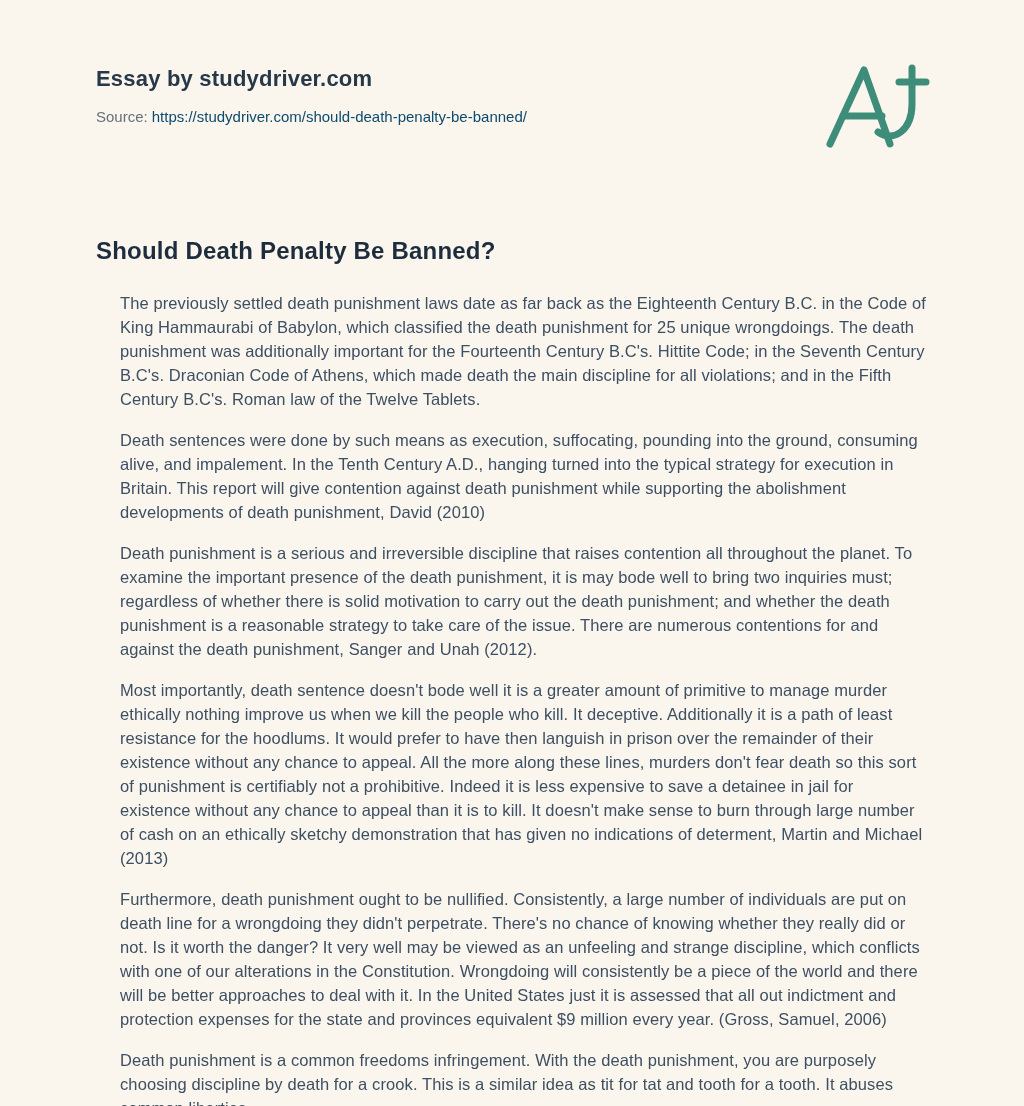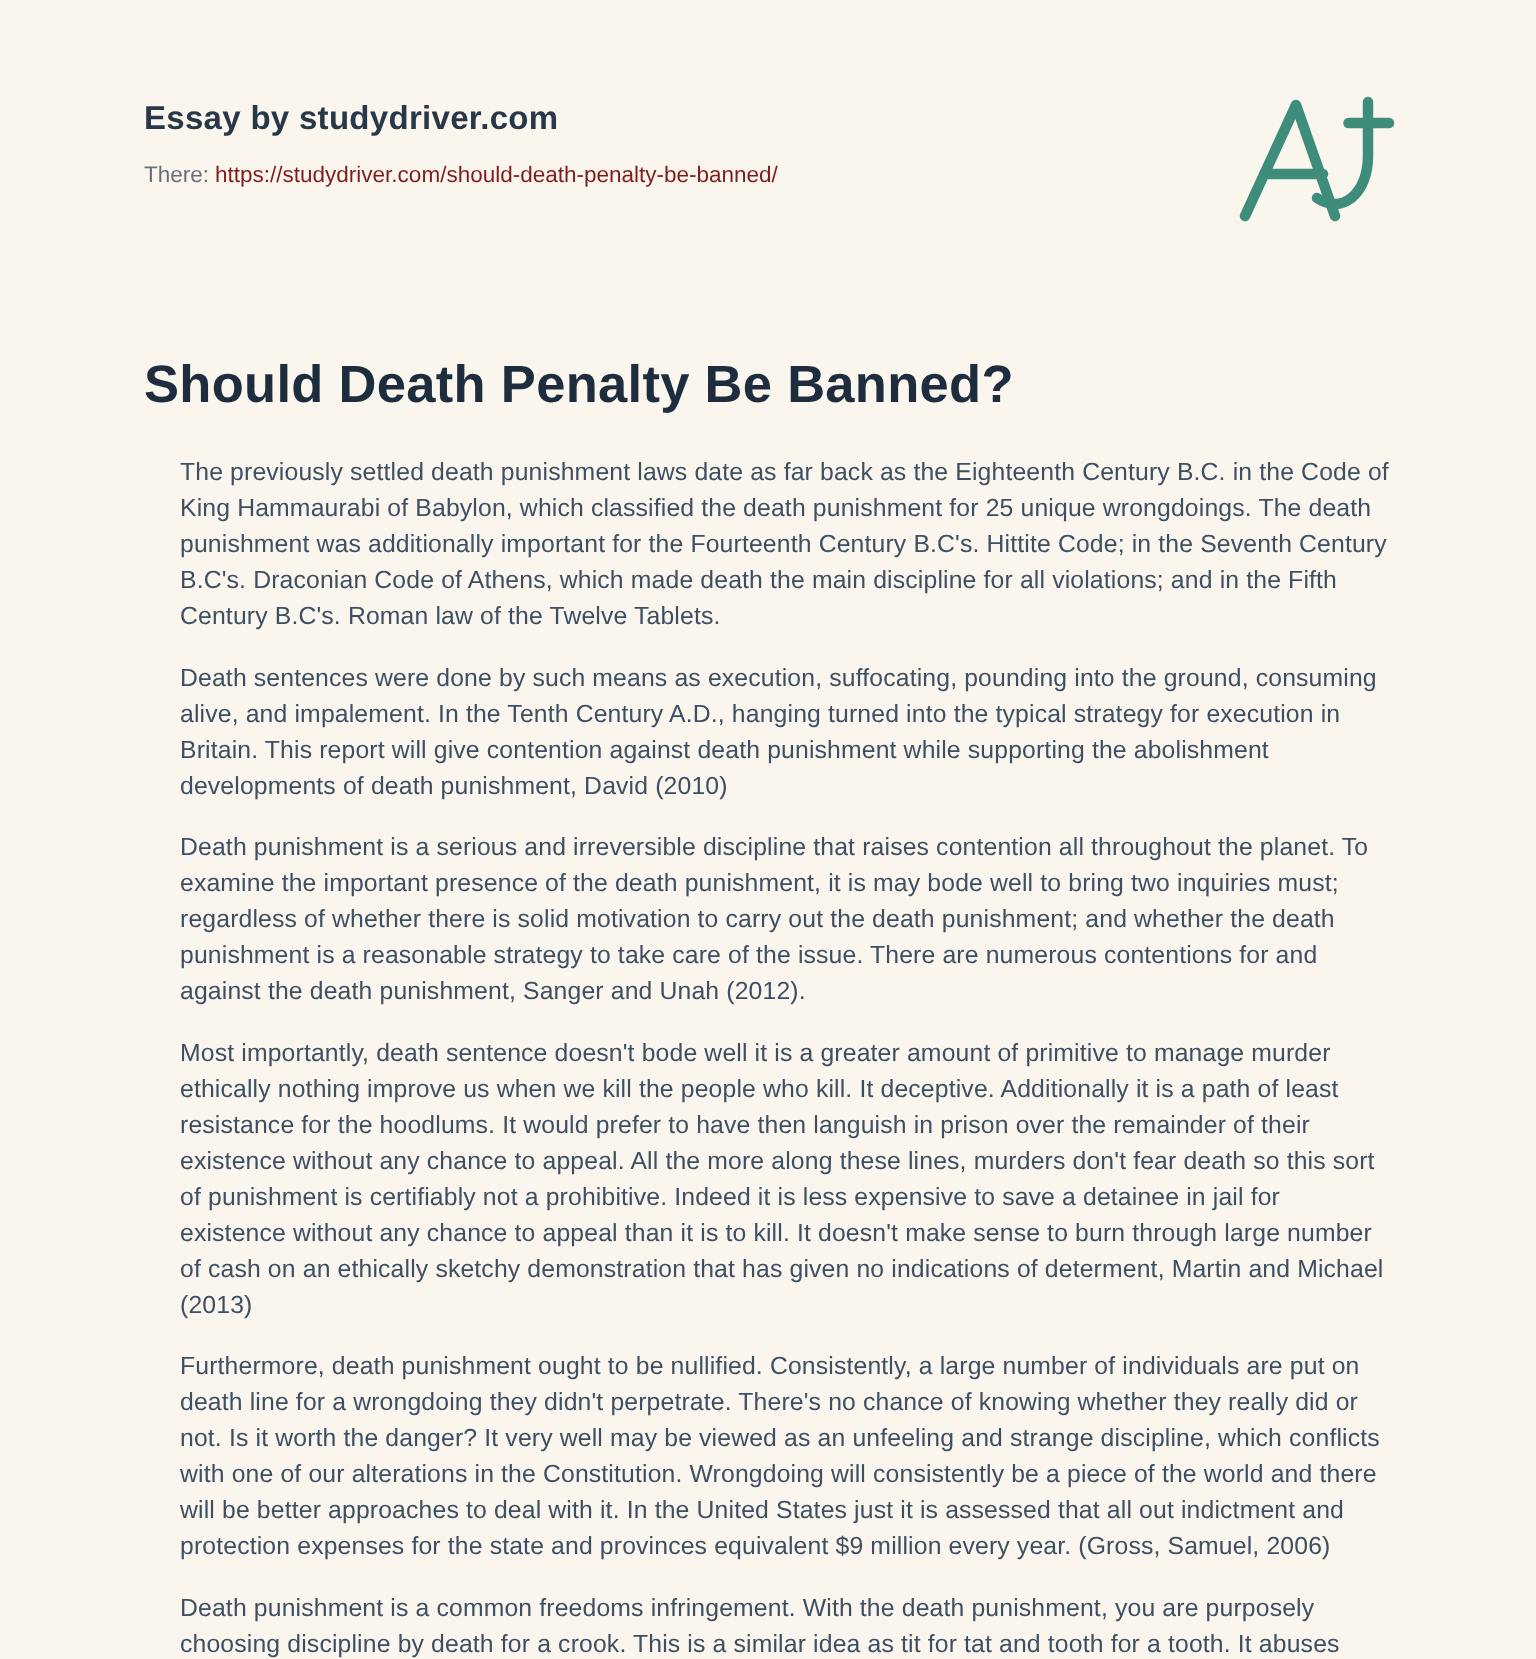--- a/index.html
+++ b/index.html
@@ -35,39 +35,39 @@
     letter-spacing: 0.2px;
   }
 
   .source-line {
     margin-top: 16px;
     font-size: 15px;
     color: #66707b;
   }
 
   .source-url {
-    color: #7f1d1d;
+    color: #0c4a6e;
     text-decoration: none;
     margin-left: 4px;
   }
 
   .logo {
     position: absolute;
     top: -8px;
     right: -4px;
     width: 110px;
     height: 95px;
   }
 
   .article {
     margin-top: 112px;
   }
 
   .title {
-    font-size: 35px;
+    font-size: 24px;
     font-weight: 600;
     color: #1d2d3e;
     letter-spacing: 0.2px;
   }
 
   .article-body {
     margin-top: 26px;
   }
 
   .para {
@@ -81,21 +81,21 @@
 </style>
 </head>
 <body>
 
 <div class="page">
 
   <header class="page-header">
     <div class="header-text">
       <h2 class="byline">Essay by studydriver.com</h2>
       <p class="source-line">
-        <span class="source-label">There:</span><a class="source-url" href="#">https://studydriver.com/should-death-penalty-be-banned/</a>
+        <span class="source-label">Source:</span><a class="source-url" href="#">https://studydriver.com/should-death-penalty-be-banned/</a>
       </p>
     </div>
 
     <div class="logo">
       <svg viewBox="0 0 110 95" width="110" height="95" aria-hidden="true">
         <g fill="none" stroke="#3e8d7a" stroke-width="7" stroke-linecap="round" stroke-linejoin="round">
           <path d="M 8 86 L 42 12 L 68 86"></path>
           <path d="M 21 58 L 60 58"></path>
           <path d="M 90 10 L 90 46 C 90 72 72 85 56 74"></path>
           <path d="M 77 24 L 104 24"></path>

